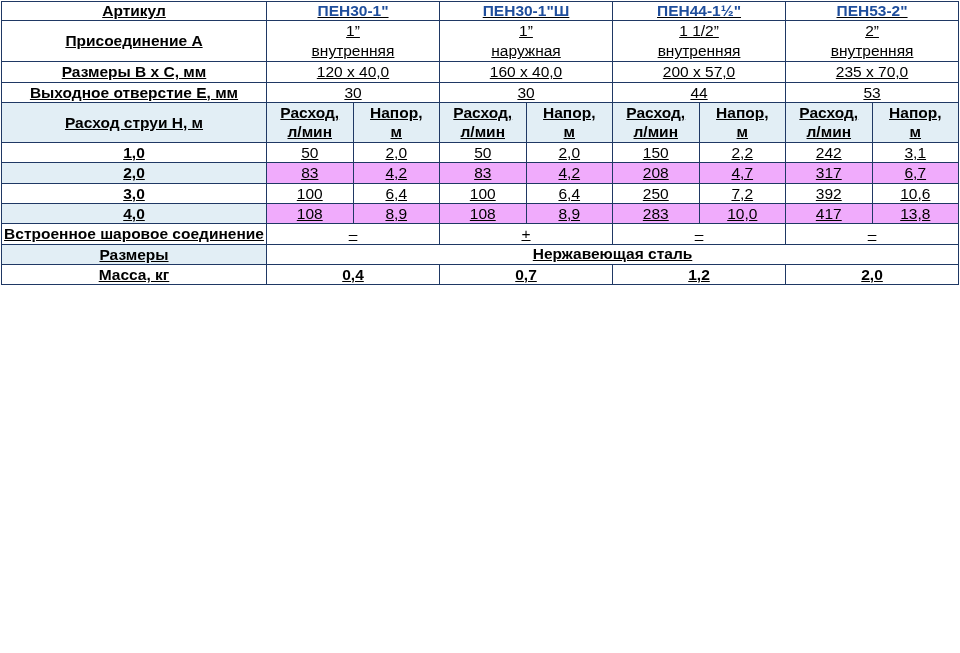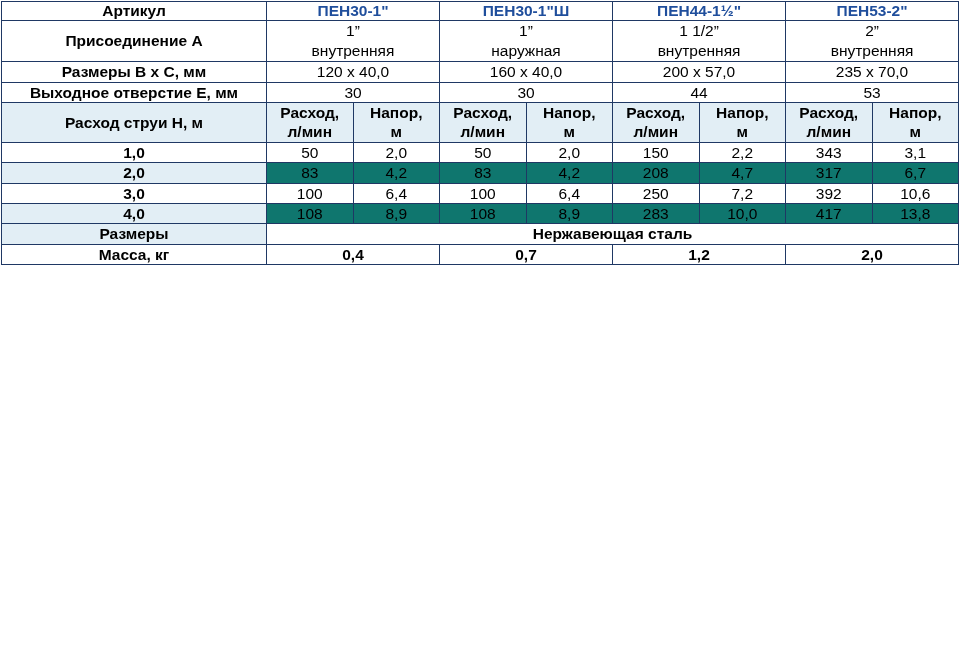--- a/index.html
+++ b/index.html
@@ -12,20 +12,21 @@
     height: 653px;
     font-family: "Liberation Sans", sans-serif;
     color: #000000;
     overflow: hidden;
   }
   .spec-table {
     border-collapse: collapse;
     width: 958px;
     margin: 1px 0 0 1px;
     table-layout: fixed;
+    text-decoration: underline;
   }
   .spec-table td, .spec-table th {
     border: 1px solid #1f3864;
     padding: 0;
     text-align: center;
     vertical-align: middle;
     font-size: 15.5px;
   }
   
   col.label-col { width: 265px; }
@@ -51,21 +52,21 @@
     color: #1f4e9c;
     padding: 14px 6px;
     background: #ffffff;
   }
 
   .cell {
     padding: 9px 5px;
     line-height: 1.25;
     background: #ffffff;
   }
-  .cell.tint { background: #0f766e; }
+  .cell.tint { background: #f0abfc; }
   .cell.two-line { line-height: 1.3; }
 
   .sub-hdr {
     font-weight: bold;
     font-size: 14.5px;
     padding: 10px 4px;
     line-height: 1.25;
     background: #e2eef5;
   }
 
@@ -177,21 +178,21 @@
     </tr>
 
     <tr>
       <td class="row-label">1,0</td>
       <td class="cell">50</td>
       <td class="cell">2,0</td>
       <td class="cell">50</td>
       <td class="cell">2,0</td>
       <td class="cell">150</td>
       <td class="cell">2,2</td>
-      <td class="cell">343</td>
+      <td class="cell">242</td>
       <td class="cell">3,1</td>
     </tr>
 
     <tr>
       <td class="row-label tint">2,0</td>
       <td class="cell tint">83</td>
       <td class="cell tint">4,2</td>
       <td class="cell tint">83</td>
       <td class="cell tint">4,2</td>
       <td class="cell tint">208</td>
@@ -217,20 +218,27 @@
       <td class="cell tint">108</td>
       <td class="cell tint">8,9</td>
       <td class="cell tint">108</td>
       <td class="cell tint">8,9</td>
       <td class="cell tint">283</td>
       <td class="cell tint">10,0</td>
       <td class="cell tint">417</td>
       <td class="cell tint">13,8</td>
     </tr>
 
+    <tr>
+      <td class="row-label">Встроенное шаровое соединение</td>
+      <td class="cell" colspan="2">–</td>
+      <td class="cell" colspan="2">+</td>
+      <td class="cell" colspan="2">–</td>
+      <td class="cell" colspan="2">–</td>
+    </tr>
 
     <tr>
       <td class="row-label tint">Размеры</td>
       <td class="material-val" colspan="8">Нержавеющая сталь</td>
     </tr>
 
     <tr>
       <td class="row-label">Масса, кг</td>
       <td class="cell bold-val" colspan="2">0,4</td>
       <td class="cell bold-val" colspan="2">0,7</td>

